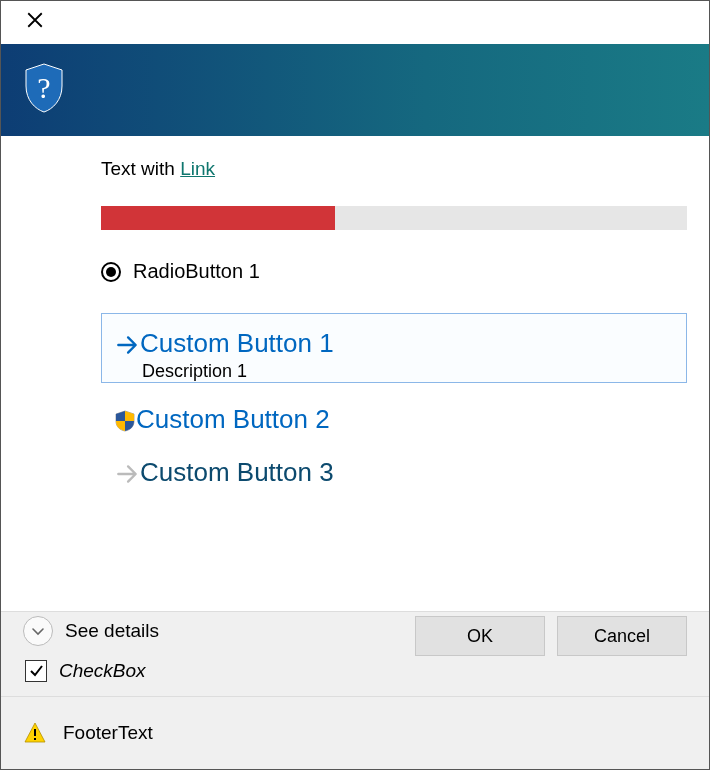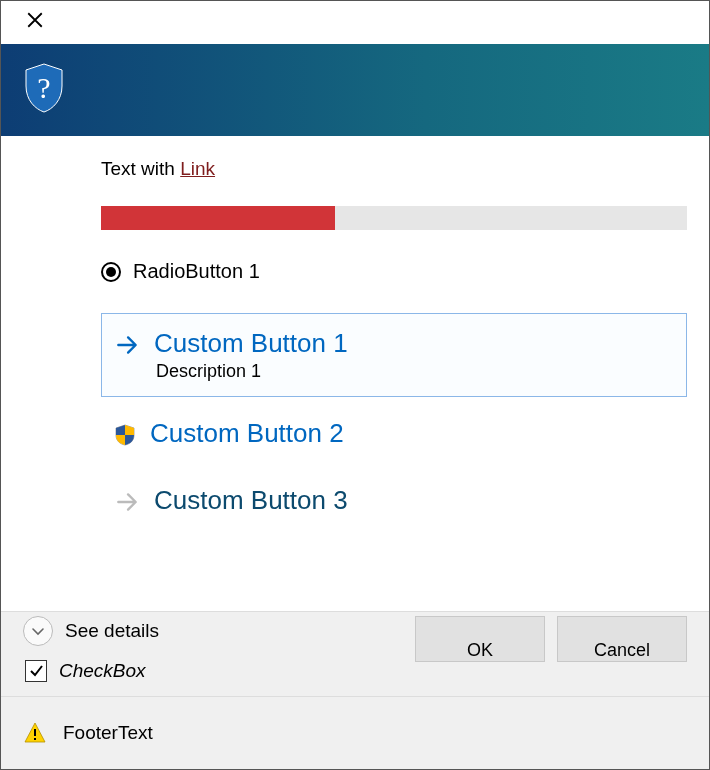--- a/index.html
+++ b/index.html
@@ -39,21 +39,21 @@
   }
   .header .icon svg { width: 42px; height: 52px; }
   .header h1 { font-weight: 400; font-size: 30px; }
   
   .content {
     flex: 1;
     padding: 22px 22px 22px 100px;
     background: #fff;
   }
   .textline { font-size: 19px; margin-bottom: 26px; }
-  .textline a { color: #7f1d1d; text-decoration: underline; }
+  .textline a { color: #0f766e; text-decoration: underline; }
   .progress {
     width: 100%;
     height: 24px;
     background: #e6e6e6;
     margin-bottom: 30px;
     position: relative;
   }
   .progress .fill {
     height: 100%;
     background: #d13438;
@@ -70,22 +70,21 @@
     width: 20px; height: 20px; border: 2px solid #000; border-radius: 50%;
     display: flex; align-items: center; justify-content: center;
   }
   .radio-inner {
     width: 10px; height: 10px; background: #000; border-radius: 50%;
   }
   .cmdlinks { display: flex; flex-direction: column; gap: 6px; }
   .cmdlink {
     display: flex;
     align-items: flex-start;
-    gap: 14px;
-    padding: 14px 16px 14px 12px;
+    padding: 14px 16px 0 12px;
     cursor: pointer;
     border: 1px solid transparent;
   }
   .cmdlink.selected { border: 1px solid #8bb7e8; background: #fafdff; }
   .cmdlink .arrow {
     font-size: 24px; line-height: 1; margin-top: 4px;
     color: #0067c0;
   }
   .cmdlink.disabled .arrow { color: #bbb; }
   .cmdlink .txt { display: flex; flex-direction: column; }
@@ -118,23 +117,23 @@
     display: flex; align-items: center; gap: 12px; font-size: 19px; margin-left: 2px; font-style: italic;
   }
   .chkbox {
     width: 22px; height: 22px; border: 1.5px solid #333;
     display: flex; align-items: center; justify-content: center;
     background: #fff;
   }
   .chkbox svg { width: 16px; height: 16px; }
   .btns { display: flex; gap: 12px; }
   .btn {
-    min-width: 130px; height: 46px; background: #e1e1e1; border: 1px solid #c8c8c8;
+    min-width: 130px; height: 40px; background: #e1e1e1; border: 1px solid #c8c8c8;
     font-size: 18px; cursor: pointer;
-    display: flex; align-items: flex-end; justify-content: center;
+    display: flex; align-items: center; justify-content: center;
   }
   .footer2 {
     background: #f0f0f0;
     border-top: 1px solid #ddd;
     padding: 24px 22px;
     display: flex; align-items: center; gap: 16px;
     font-size: 19px;
   }
   .warn { width: 24px; height: 24px; }
 </style>

